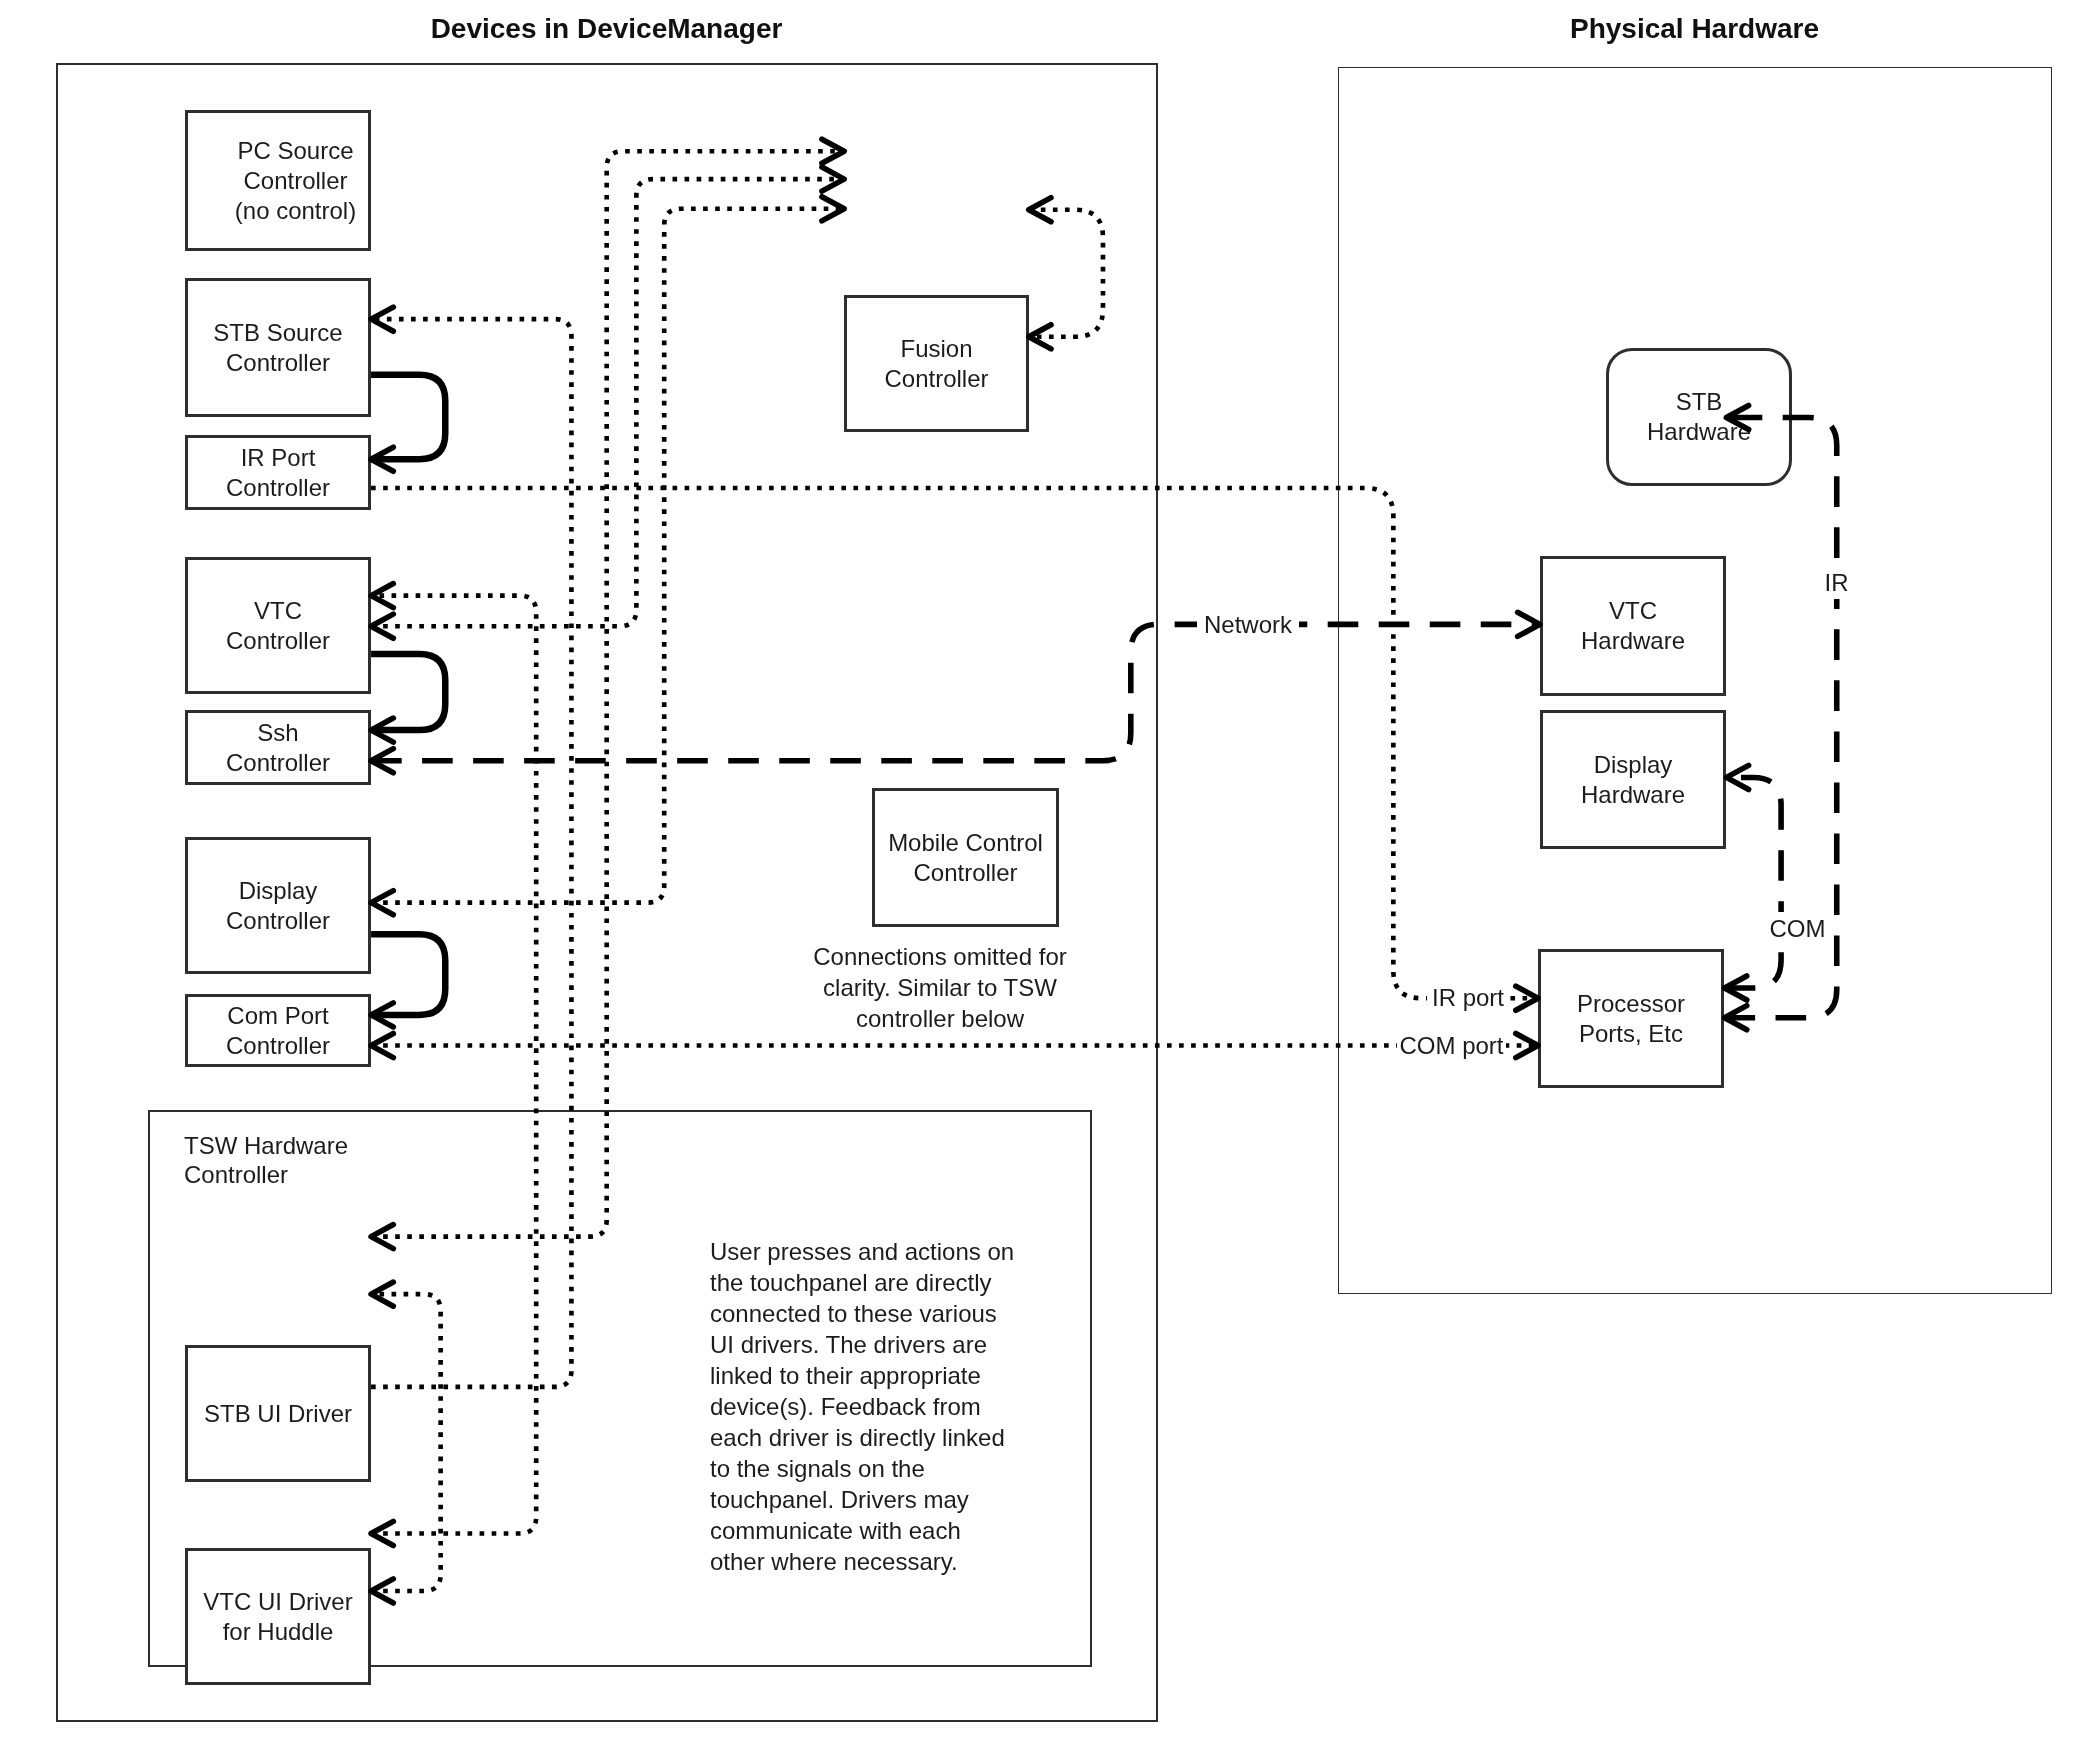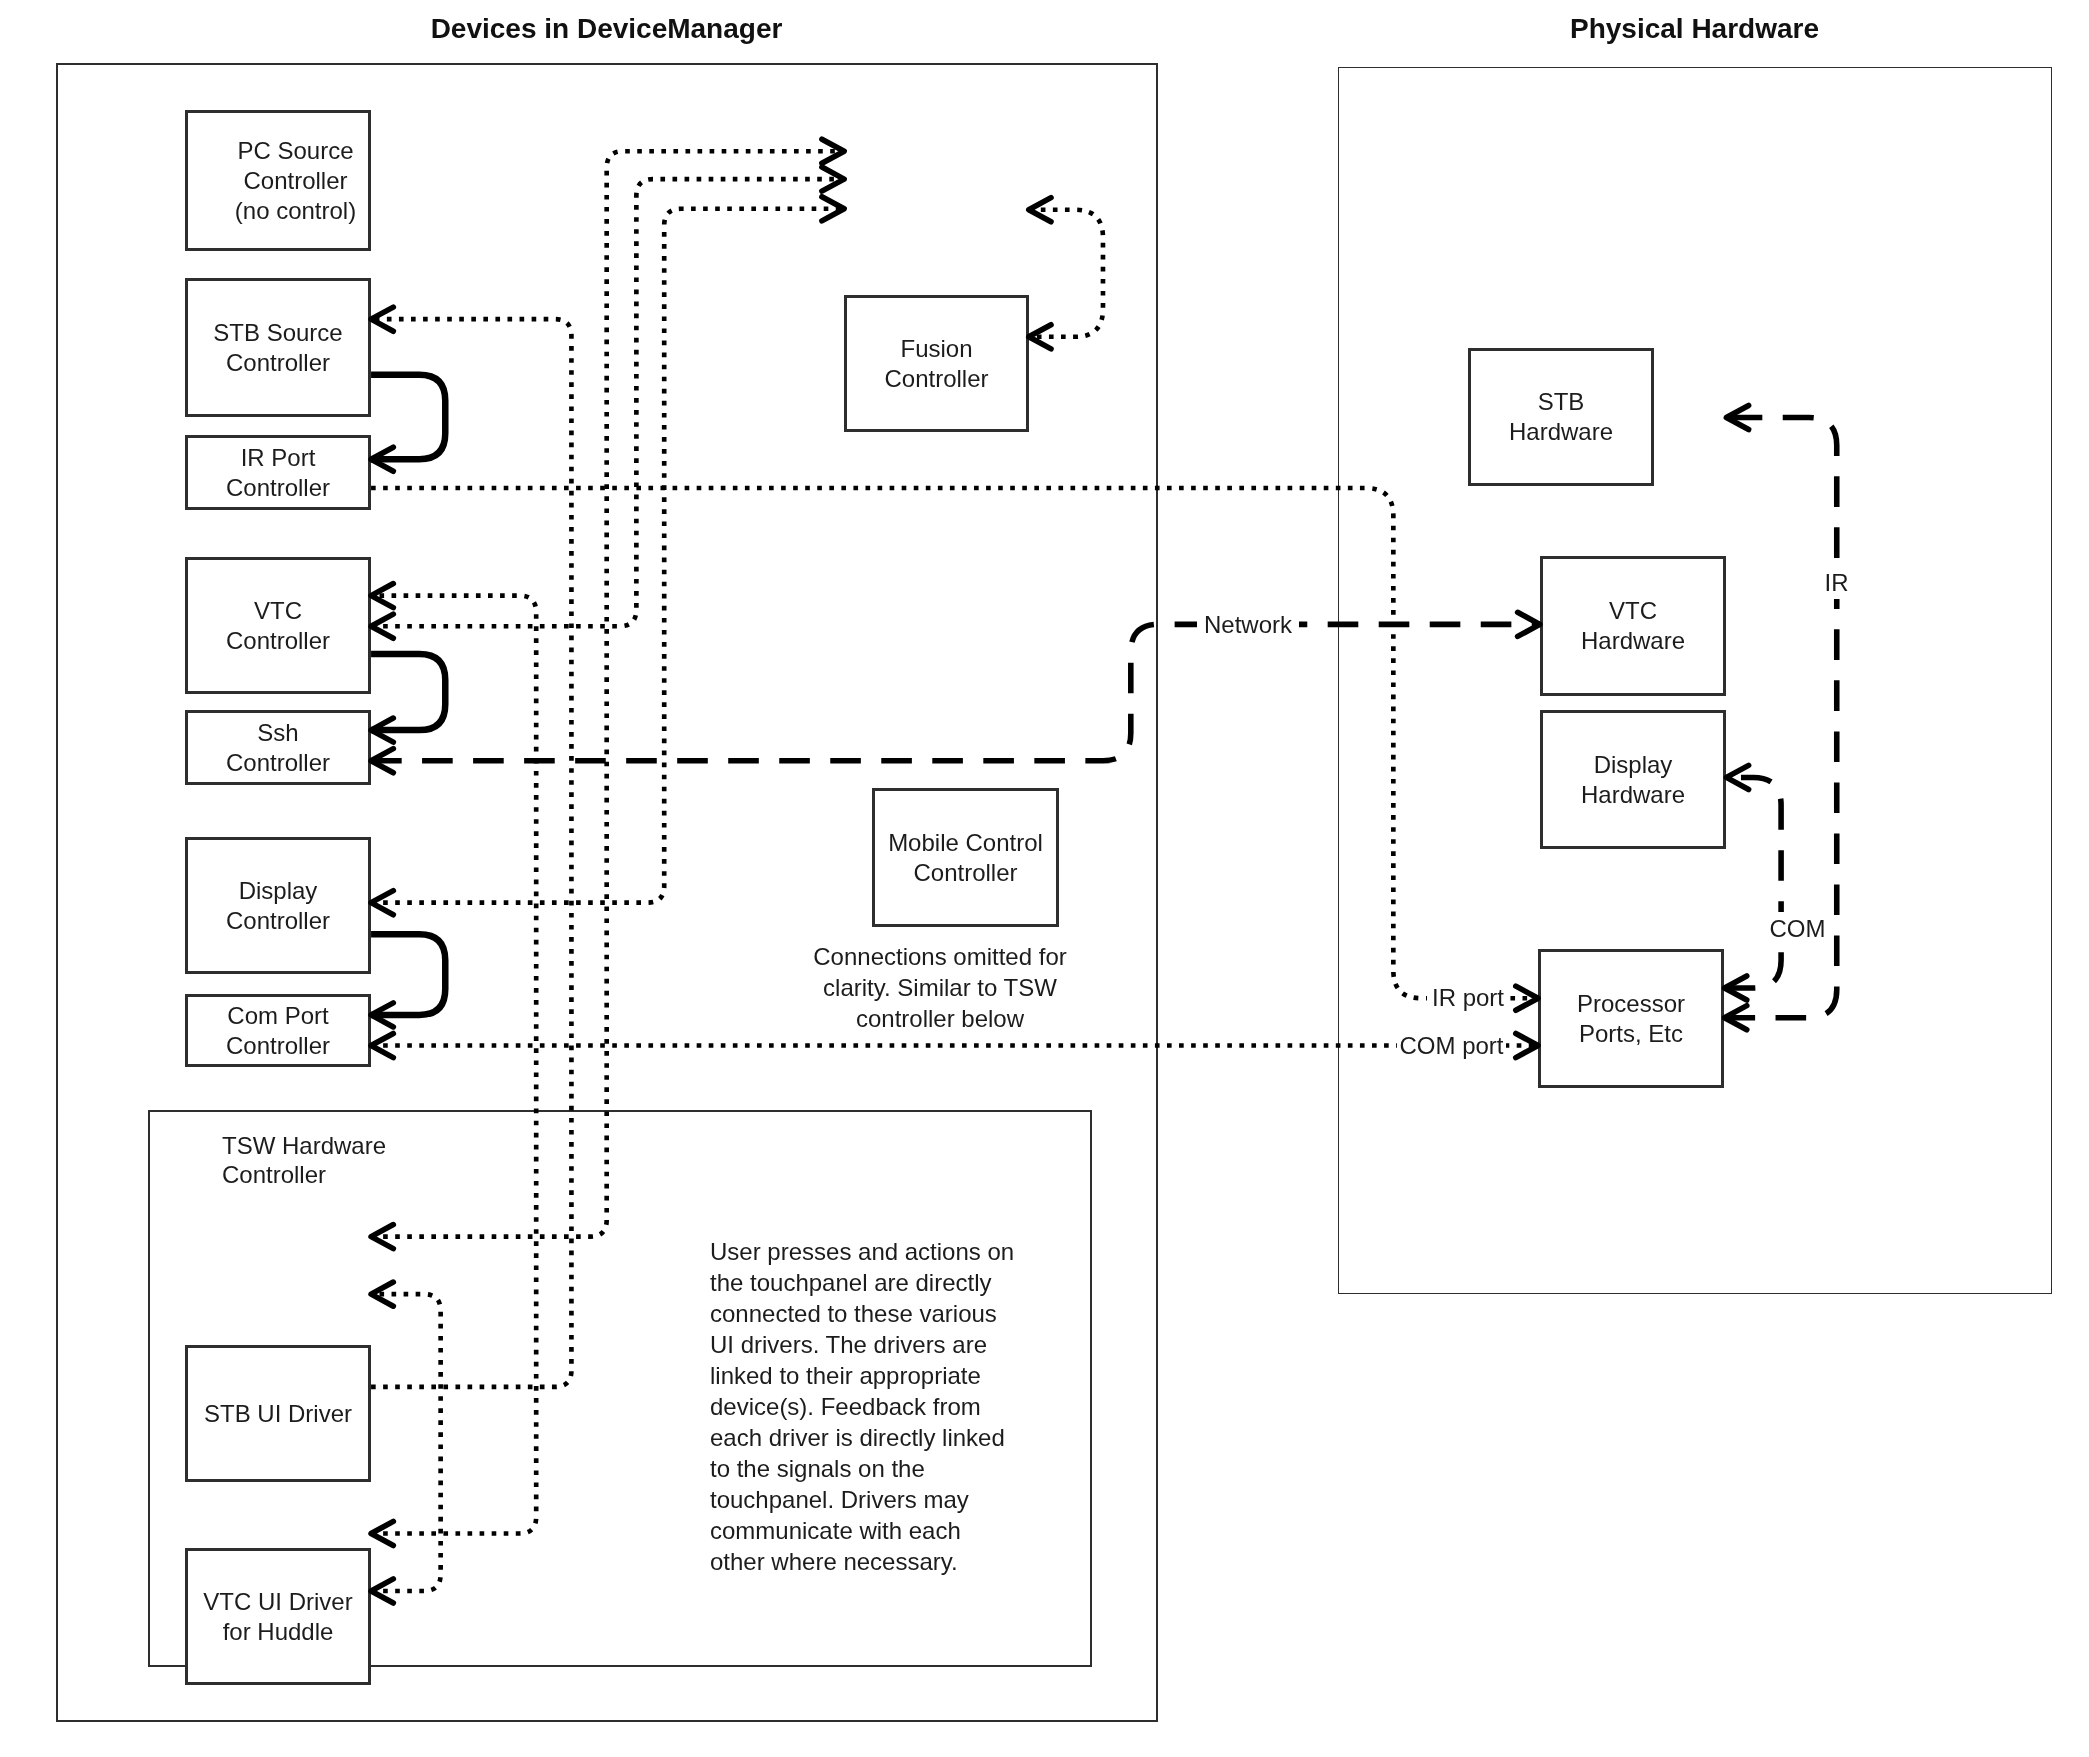--- a/index.html
+++ b/index.html
@@ -17,21 +17,21 @@
     box-sizing:border-box;z-index:1;
   }
   .node .lbl{font-size:24px;line-height:30px;white-space:pre-line;color:#1c1c1c;}
   .container-box{
     position:absolute;border:2.8px solid #2e2e2e;background:transparent;
     box-sizing:border-box;z-index:0;
   }
   .container-box.thin{border-width:1.9px;}
   .corner-label{
     position:absolute;font-size:24px;line-height:29px;white-space:pre-line;
-    text-align:left;color:#1c1c1c;z-index:1;margin-left:38px;
+    text-align:left;color:#1c1c1c;z-index:1;
   }
   .note{
     position:absolute;font-size:24px;line-height:31px;white-space:pre-line;
     color:#1c1c1c;z-index:1;
   }
   .note.centered{text-align:center;}
   svg#wires{position:absolute;left:0;top:0;z-index:2;}
   .edge-label{
     position:absolute;font-size:24px;line-height:33px;background:#ffffff;
     text-align:center;color:#1c1c1c;z-index:3;white-space:nowrap;
@@ -89,21 +89,21 @@
     </div>
   <div class="node" style="left:844px;top:295px;width:185px;height:137px;">
       <span class="lbl">Fusion
 Controller</span>
     </div>
   <div class="node" style="left:843px;top:788px;width:187px;height:139px;margin-left:29px;">
       <span class="lbl">Mobile Control
 Controller</span>
     </div>
 
-  <div class="node" style="left:1468px;top:348px;width:186px;height:138px;">
+  <div class="node" style="left:1606px;top:348px;width:186px;height:138px;border-radius:26px;">
       <span class="lbl">STB
 Hardware</span>
     </div>
   <div class="node" style="left:1540px;top:556px;width:186px;height:140px;">
       <span class="lbl">VTC
 Hardware</span>
     </div>
   <div class="node" style="left:1540px;top:710px;width:186px;height:139px;">
       <span class="lbl">Display
 Hardware</span>

